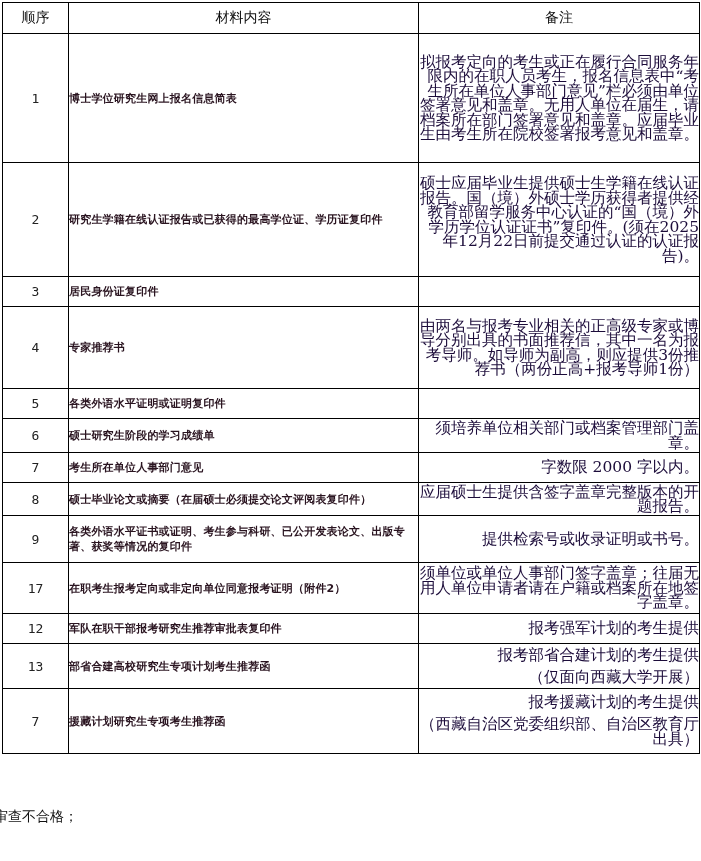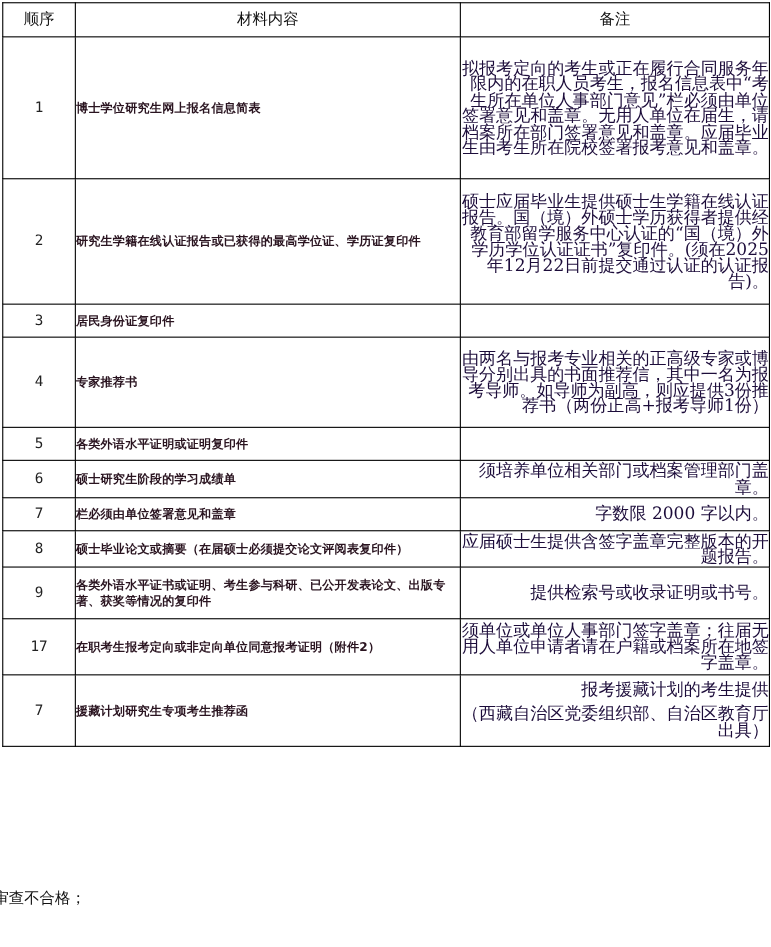--- a/index.html
+++ b/index.html
@@ -119,38 +119,51 @@
         <td class="content">各类外语水平证明或证明复印件</td>
         <td class="note"></td>
       </tr>
       <tr style="height:34px">
         <td class="seq">6</td>
         <td class="content">硕士研究生阶段的学习成绩单</td>
         <td class="note">须培养单位相关部门或档案管理部门盖章。</td>
       </tr>
       <tr style="height:30px">
         <td class="seq">7</td>
-        <td class="content">栏必须由单位签署意见和盖章</td>
+        <td class="content">考生所在单位人事部门意见</td>
         <td class="note">字数限 2000 字以内。</td>
       </tr>
       <tr style="height:33px">
         <td class="seq">8</td>
         <td class="content">硕士毕业论文或摘要（在届硕士必须提交论文评阅表复印件）</td>
         <td class="note">应届硕士生提供含签字盖章完整版本的开题报告。</td>
       </tr>
       <tr style="height:47px">
         <td class="seq">9</td>
         <td class="content">各类外语水平证书或证明、考生参与科研、已公开发表论文、出版专著、获奖等情况的复印件</td>
         <td class="note">提供检索号或收录证明或书号。</td>
       </tr>
       <tr style="height:51px">
         <td class="seq">17</td>
         <td class="content">在职考生报考定向或非定向单位同意报考证明（附件2）</td>
         <td class="note">须单位或单位人事部门签字盖章；往届无用人单位申请者请在户籍或档案所在地签字盖章。</td>
       </tr>
+      <tr style="height:30px">
+        <td class="seq">12</td>
+        <td class="content">军队在职干部报考研究生推荐审批表复印件</td>
+        <td class="note">报考强军计划的考生提供</td>
+      </tr>
+      <tr style="height:45px">
+        <td class="seq">13</td>
+        <td class="content">部省合建高校研究生专项计划考生推荐函</td>
+        <td class="note loose">
+          <span class="note-line">报考部省合建计划的考生提供</span>
+          <span class="note-line">（仅面向西藏大学开展）</span>
+        </td>
+      </tr>
       <tr style="height:65px">
         <td class="seq">7</td>
         <td class="content">援藏计划研究生专项考生推荐函</td>
         <td class="note" style="line-height:15px;">
           <span class="note-line" style="margin-bottom:7px;">报考援藏计划的考生提供</span>
           <span class="note-line">（西藏自治区党委组织部、自治区教育厅出具）</span>
         </td>
       </tr>
     </tbody>
   </table>

